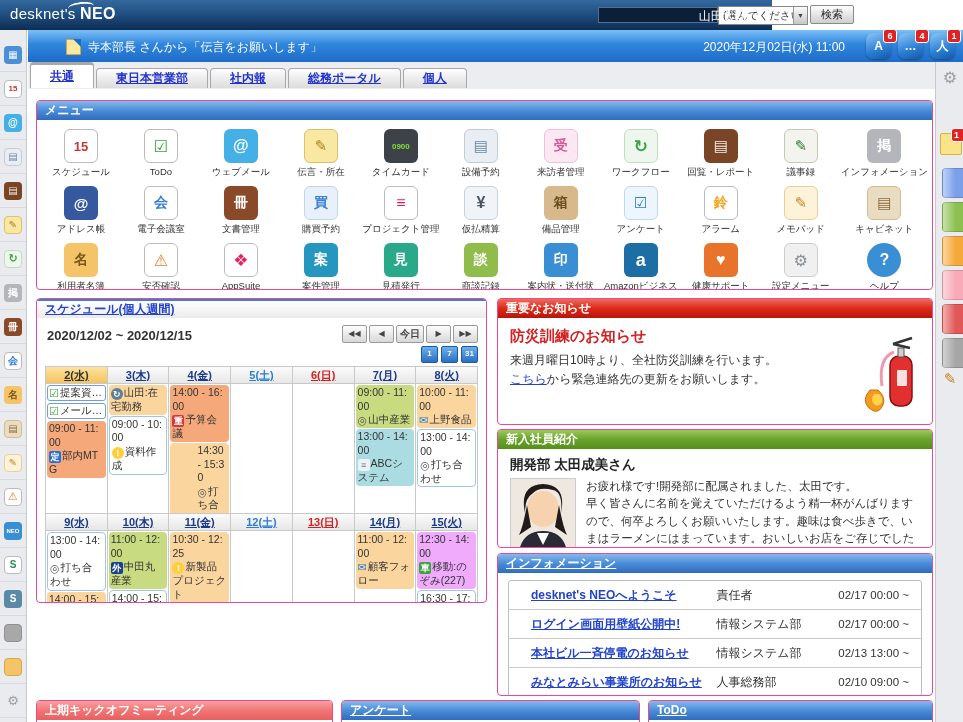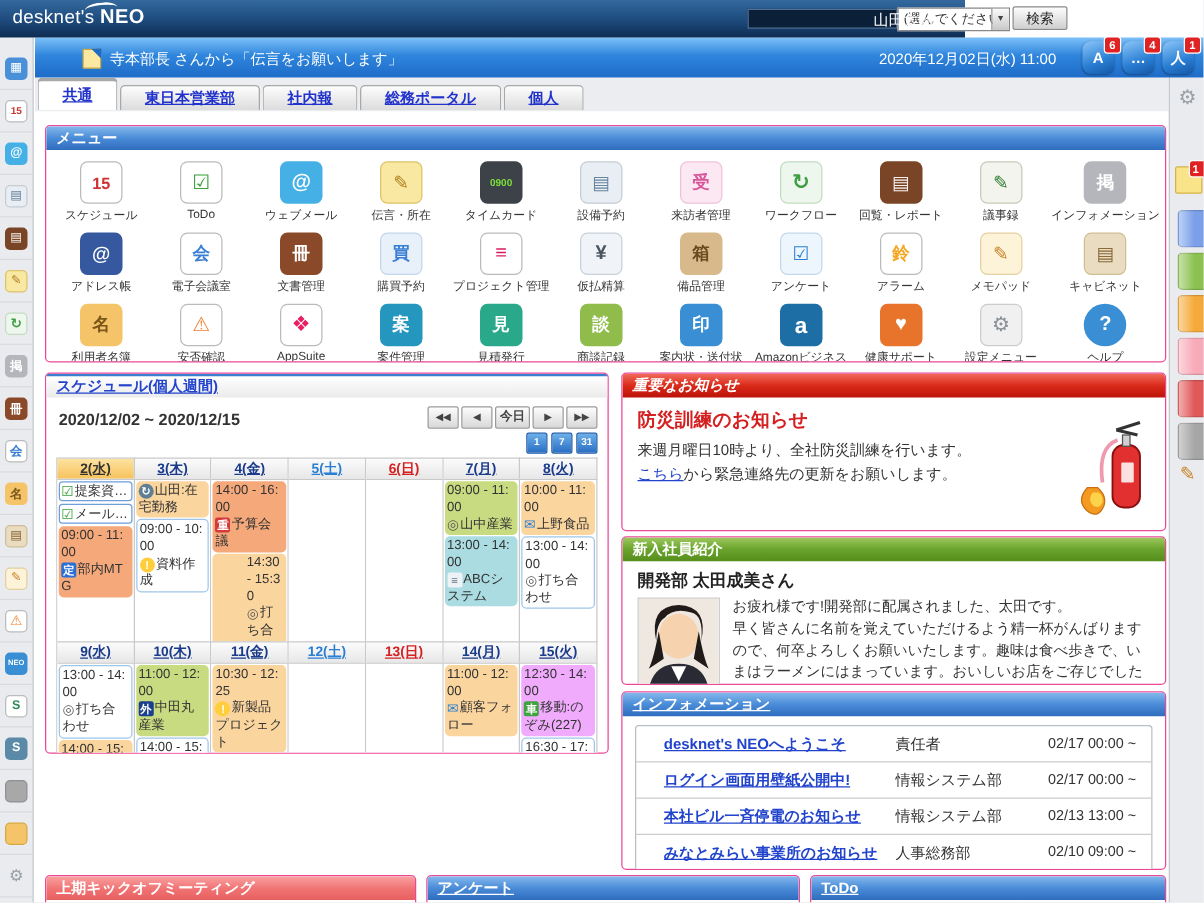--- a/index.html
+++ b/index.html
@@ -59,21 +59,21 @@
        background:linear-gradient(#fdfdfd,#dcdcdc);border:1px solid #a8a8a8;border-bottom:none;
        border-radius:4px 4px 0 0;font-size:12px;font-weight:bold;color:#2233cc;text-decoration:underline;
        vertical-align:bottom;cursor:pointer;}
   .tab.active{height:23px;line-height:23px;margin-top:0;background:#fff;border-top:3px solid #2a6fd6;
               border-color:#a8a8a8;text-decoration:underline;}
   
   .portlet{position:absolute;border:1px solid #ec4899;border-radius:4px;background:#fff;
            box-sizing:border-box;overflow:hidden;}
   .phead{height:19px;line-height:19px;padding:0 8px;font-size:12px;font-weight:bold;color:#fff;}
   .phead.blue{background:linear-gradient(180deg,#85b9ec,#4a8cd8 50%,#2f6cbe);}
-  .phead.red{background:linear-gradient(180deg,#f06a5a,#da2a1a 50%,#bc1408);font-style:italic;}
+  .phead.red{background:linear-gradient(180deg,#f06a5a,#da2a1a 50%,#bc1408);}
   .phead.green{background:linear-gradient(180deg,#9cc95e,#6aa32c 50%,#558e1a);}
   .phead.pink{background:linear-gradient(180deg,#f9a0a0,#f07272 55%,#e86060);}
   .phead.whitebar{background:linear-gradient(#ffffff,#ebebeb);border-top:2px solid #3a7fd0;height:17px;line-height:17px;}
   .wlink{color:#fff;text-decoration:underline;cursor:pointer;}
   .blink{color:#2244cc;text-decoration:underline;cursor:pointer;font-weight:bold;}
   
   .menu-grid{display:grid;grid-template-columns:repeat(11,1fr);row-gap:7px;padding:9px 4px 6px;}
   .app{text-align:center;cursor:pointer;}
   .app .tile{width:34px;height:34px;border-radius:6px;}
   .app-label{font-size:9.5px;color:#333;margin-top:3px;white-space:nowrap;}

